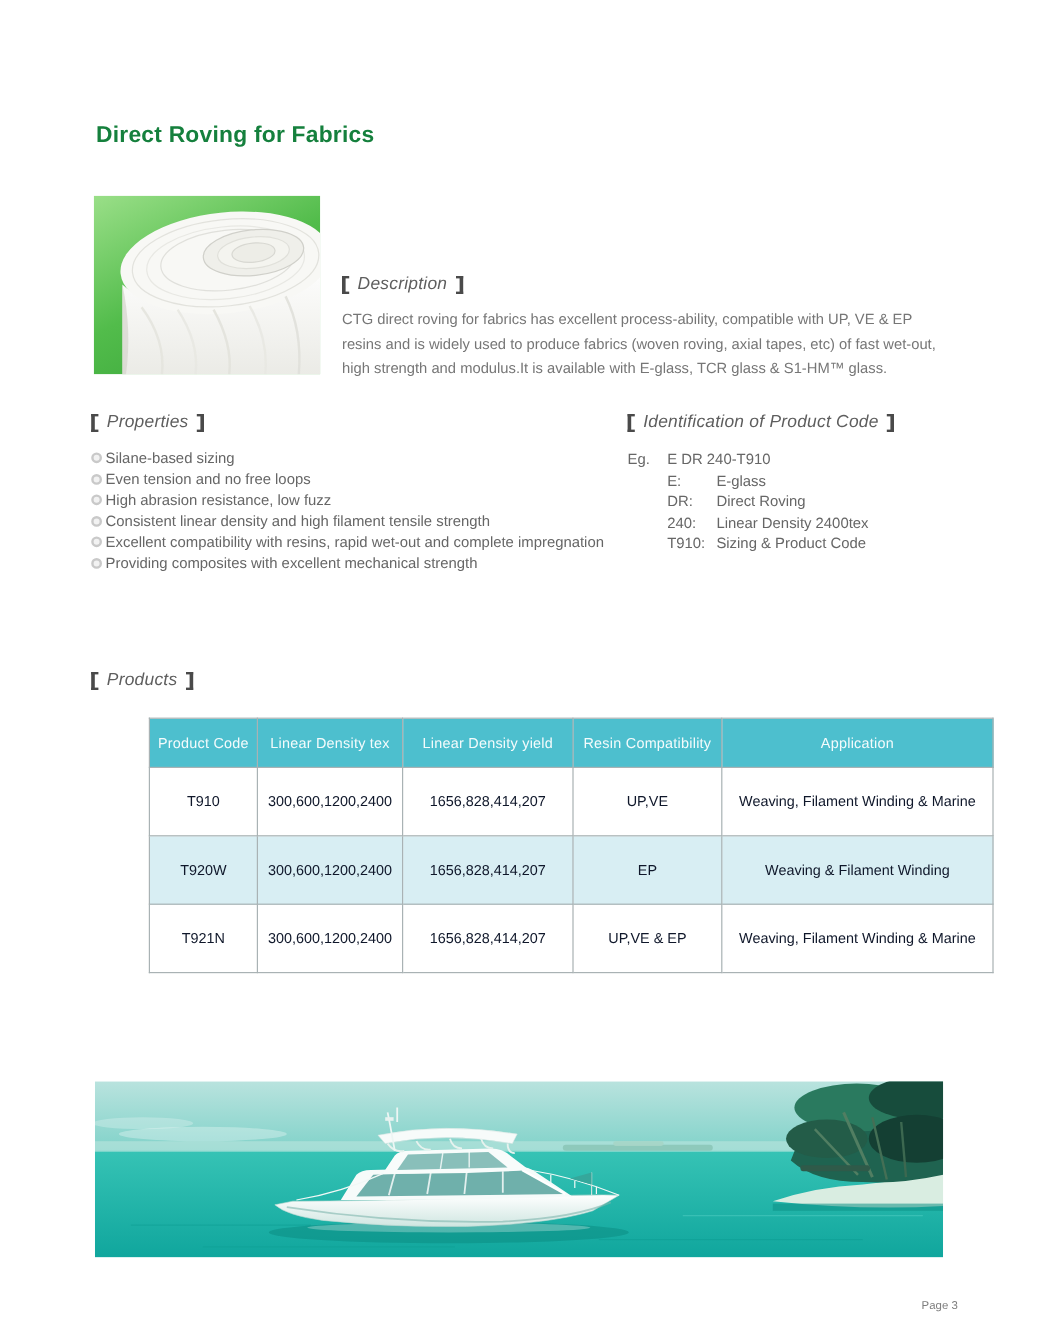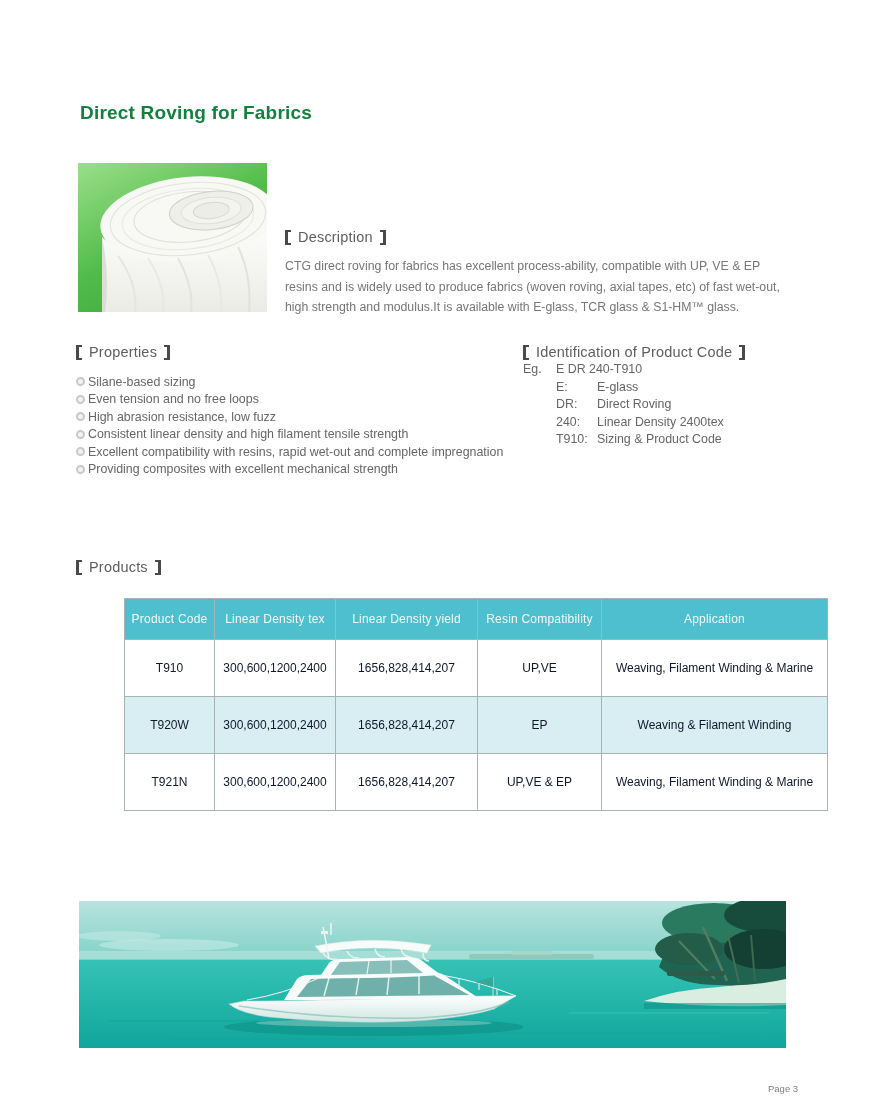--- a/index.html
+++ b/index.html
@@ -2,38 +2,38 @@
 <html><head>
 <meta charset="utf-8">
 <style>
   * { margin:0; padding:0; box-sizing:border-box; }
   body { background:#ffffff; font-family:"Liberation Sans", sans-serif; }
   .page { position:relative; width:870px; height:1120px; background:#ffffff; overflow:hidden; }
 
   .doc-title { position:absolute; left:80px; top:102px; font-size:19px; font-weight:bold; color:#15803d; letter-spacing:.2px; }
 
   
-  .sec-heading { display:flex; align-items:center; color:#5e5e5e; font-size:14.5px; letter-spacing:.2px; }
+  .sec-heading { display:flex; align-items:center; color:#5e5e5e; font-size:14.5px; letter-spacing:.2px;font-style:italic; }
   .bkt { display:inline-block; width:6px; height:15px; }
   .bkt-l { border-left:3.5px solid #4a4a4a; border-top:2.5px solid #4a4a4a; border-bottom:2.5px solid #4a4a4a; margin-right:7px; }
   .bkt-r { border-right:3.5px solid #4a4a4a; border-top:2.5px solid #4a4a4a; border-bottom:2.5px solid #4a4a4a; margin-left:7px; }
 
   .photo { position:absolute; overflow:hidden; }
   .photo svg { display:block; }
 
   .desc-block { position:absolute; left:285px; top:229px; width:520px; }
   .desc-body { margin-top:11px; font-size:12.3px; color:#767676; line-height:20.6px; white-space:nowrap; }
 
   .props-block { position:absolute; left:76px; top:344px; width:440px; }
   .props-list { margin-top:13px; }
   .prop-item { display:flex; align-items:center; height:17.5px; font-size:12.4px; color:#666; white-space:nowrap; }
   .ring-icon { display:inline-block; width:9px; height:9px; border:2px solid #c9c9c9; border-radius:50%; margin-right:3px; flex:none; background:#f2f2f2; }
 
   .idcode-block { position:absolute; left:523px; top:344px; width:300px; }
-  .idcode-body { font-size:12.4px; color:#666; }
+  .idcode-body { margin-top:14px; font-size:12.4px; color:#666; }
   .idcode-example { display:flex; height:18px; align-items:center; }
   .eg-label { width:33px; flex:none; }
   .idcode-row { display:flex; height:17.5px; align-items:center; }
   .idcode-row .indent { width:33px; flex:none; }
   .idcode-row .code { width:41px; flex:none; }
 
   .products-block { position:absolute; left:76px; top:559px; }
 
   table.products { position:absolute; left:80px; top:598px; width:703px; border-collapse:collapse; table-layout:fixed;margin-left:44px; }
   table.products th { background:#4DBFCE; color:#f4fbfc; font-weight:normal; font-size:12px; height:41px; border:1px solid #a9b2b4; letter-spacing:.2px; }

